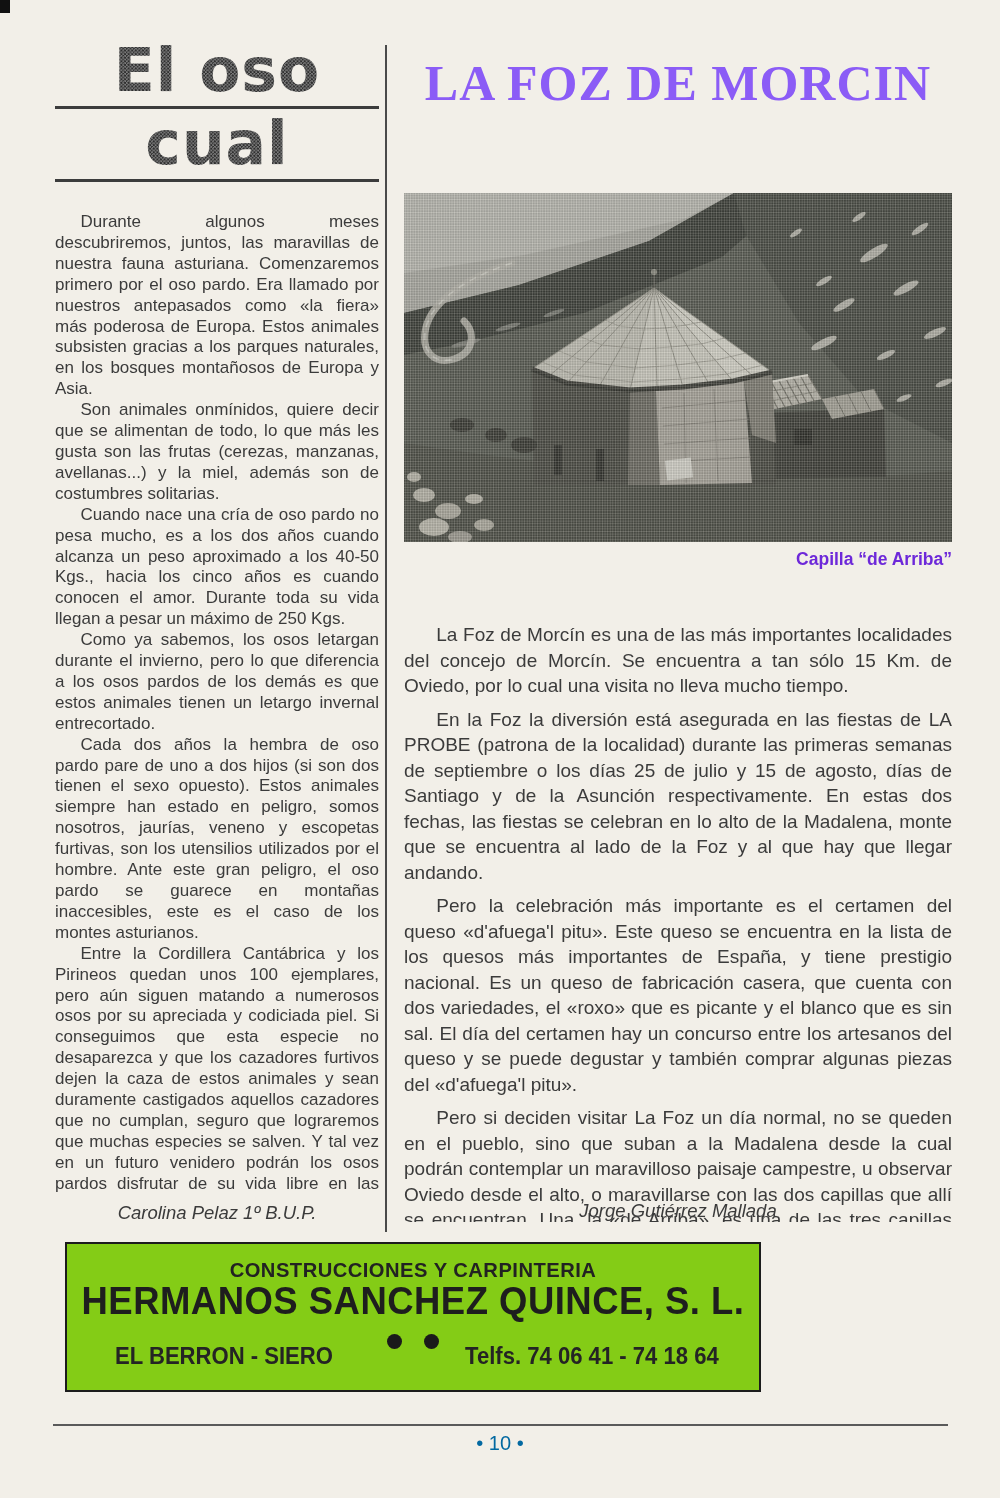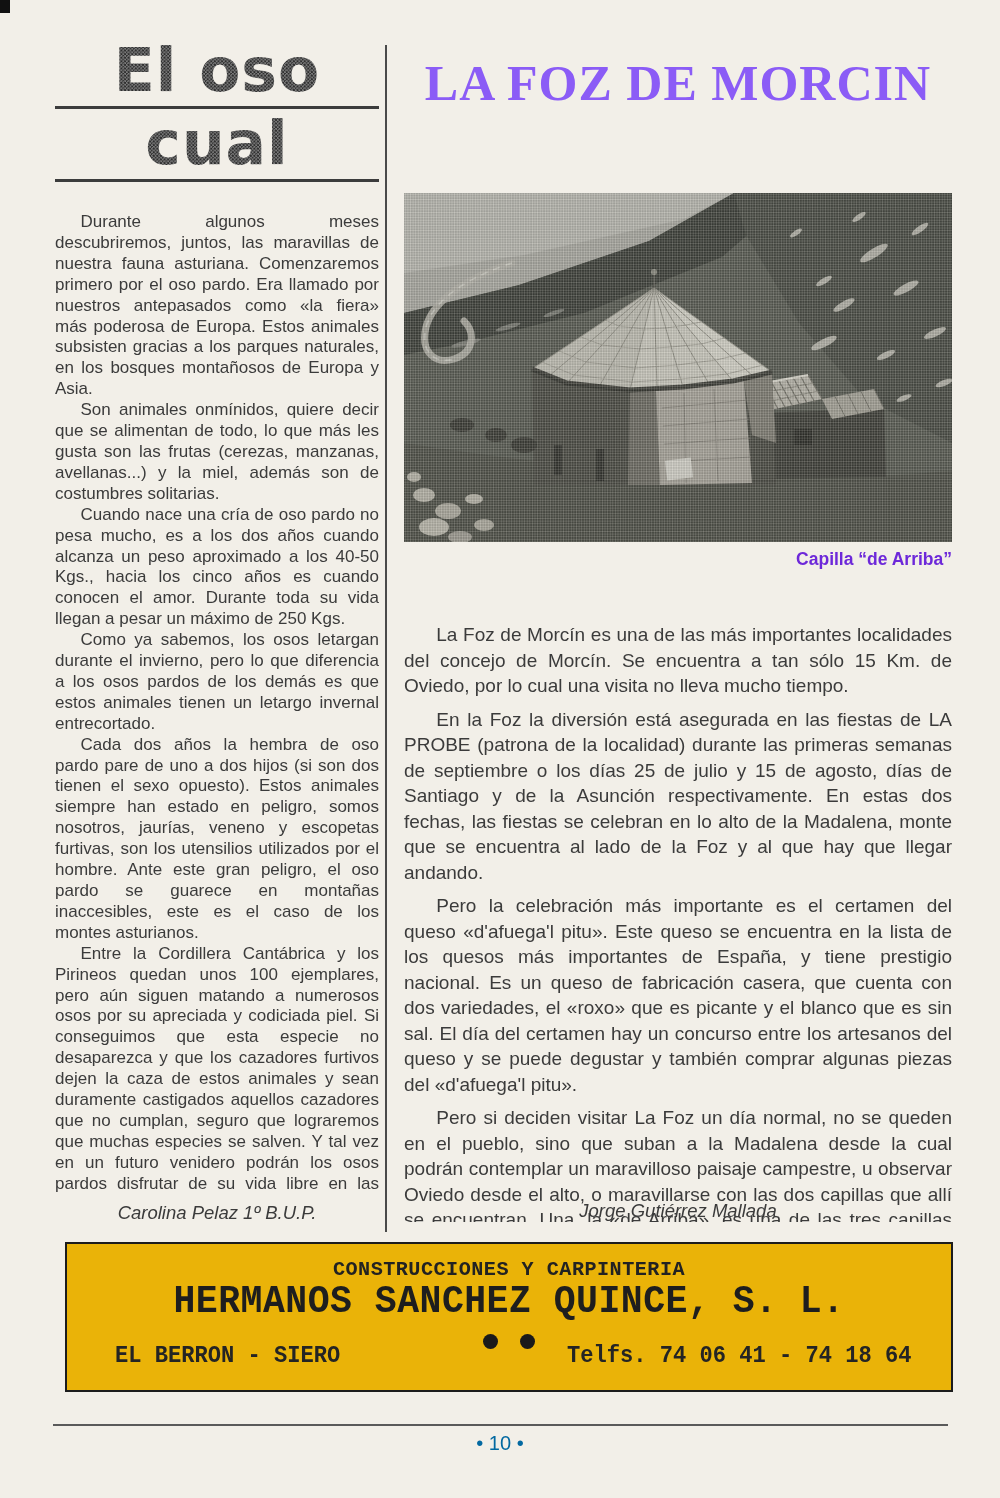--- a/index.html
+++ b/index.html
@@ -37,22 +37,22 @@
     background-image:repeating-radial-gradient(circle at 1.3px 1.3px,rgba(238,236,228,0.30) 0 0.7px,rgba(25,25,22,0.14) 1.05px 1.45px,transparent 1.55px 2.6px);
     background-size:2.6px 2.6px;}
   .caption{position:absolute;left:0;top:494px;width:548px;text-align:right;font-weight:bold;
     font-size:17.5px;color:#6d28d9;}
   .right-body{position:absolute;left:0;top:543px;width:548px;height:600px;overflow:hidden;
     font-size:19px;line-height:25.5px;text-align:justify;color:#3b3b3b;margin-top:24px;}
   .right-body p{margin:0 0 8px 0;text-indent:1.7em;}
   .right-author{position:absolute;left:404px;top:1200px;width:548px;}
 
   
-  .ad-box{position:absolute;left:65px;top:1242px;width:888px;height:150px;border:2.5px solid #1c1c1c;
-    background:#eab308;box-sizing:border-box;font-family:Liberation Mono, monospace;}
+  .ad-box{position:absolute;left:65px;top:1242px;width:696px;height:150px;border:2.5px solid #1c1c1c;
+    background:#84cc16;box-sizing:border-box;}
   .ad-line1{position:absolute;left:0;top:14px;width:100%;text-align:center;font-weight:bold;
     font-size:21px;letter-spacing:0.5px;color:#222;transform:scaleX(0.96);}
   .ad-line2{position:absolute;left:0;top:36px;width:100%;text-align:center;font-weight:bold;
     font-size:38px;letter-spacing:0.5px;color:#1e1e1e;transform:scaleX(0.96);}
   .ad-dots{position:absolute;left:0;top:90px;width:100%;text-align:center;}
   .ad-dots .dot{display:inline-block;width:15px;height:15px;border-radius:50%;background:#1a1a1a;margin:0 11px;}
   .ad-location{position:absolute;left:48px;top:98px;font-weight:bold;font-size:24px;color:#242424;transform:scaleX(0.92);transform-origin:left center;}
   .ad-phones{position:absolute;right:40px;top:98px;font-weight:bold;font-size:24px;color:#242424;transform:scaleX(0.92);transform-origin:right center;}
 
   

